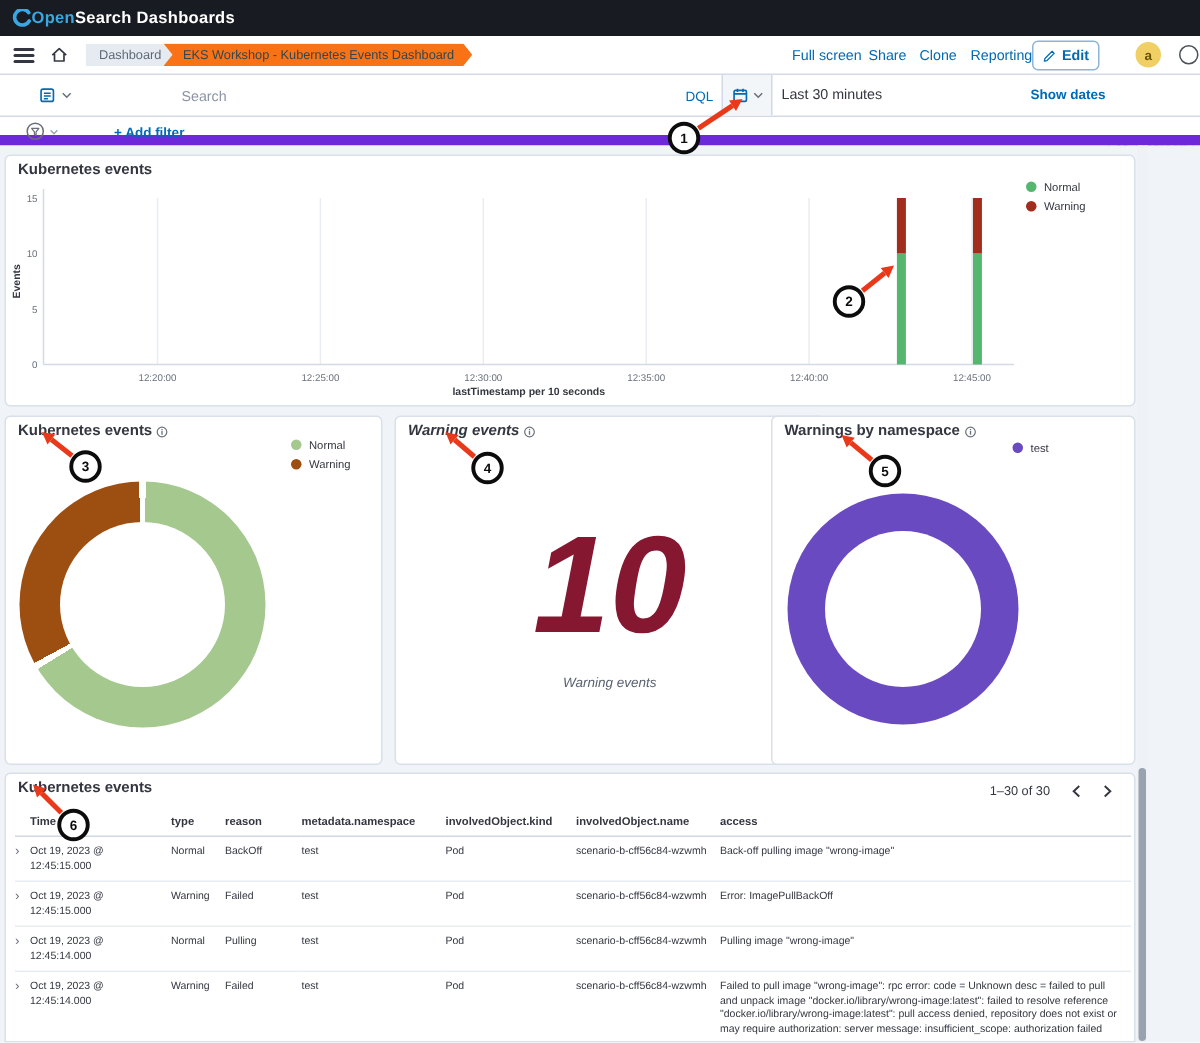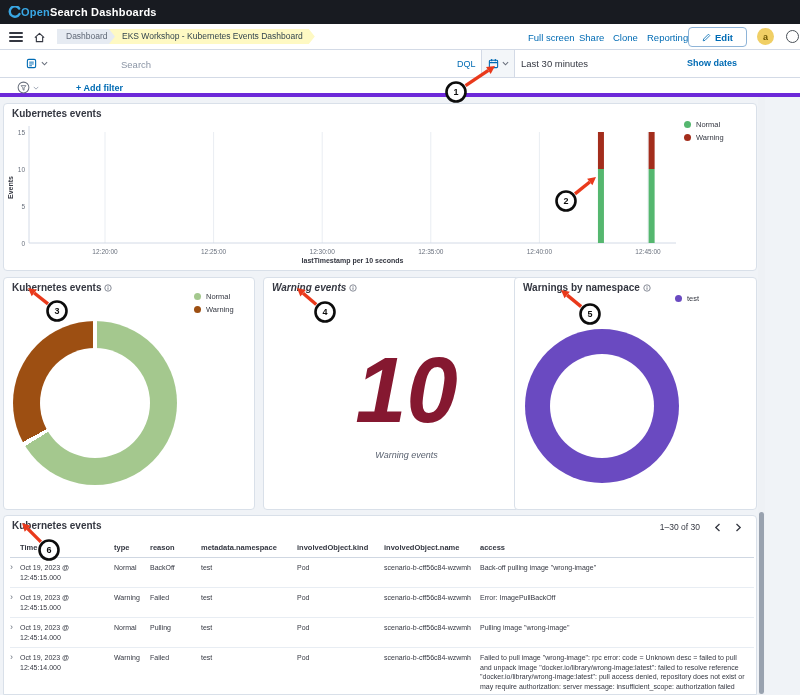--- a/index.html
+++ b/index.html
@@ -17,24 +17,24 @@
   
   .navbar { position:absolute; left:0; top:24px; width:800px; height:26px;
     background:#fff; border-bottom:1px solid #d3dae6; }
   .hamburger { position:absolute; left:9px; top:8px; width:14px; height:10px; cursor:pointer; }
   .hamburger span { display:block; height:2px; background:#343741; margin-bottom:2px; border-radius:1px; }
   .home-btn { position:absolute; left:33px; top:6px; }
   .crumb { position:absolute; top:5px; height:15px; line-height:15px; font-size:8.5px;
     padding:0 12px 0 9px; white-space:nowrap; }
   .crumb1 { left:57px; background:#e6ebf2; color:#5f6876;
     clip-path:polygon(0 0, calc(100% - 6px) 0, 100% 50%, calc(100% - 6px) 100%, 0 100%); }
-  .crumb2 { left:109px; background:#fef9c3; color:#33454e; padding-left:13px;
+  .crumb2 { left:109px; background:#f97316; color:#33454e; padding-left:13px;
     clip-path:polygon(0 0, calc(100% - 6px) 0, 100% 50%, calc(100% - 6px) 100%, 0 100%, 6px 50%); }
   .nav-link { position:absolute; top:8px; font-size:9.5px; color:#006BB4; cursor:pointer; white-space:nowrap; }
-  .edit-btn { position:absolute; left:688px; top:3px; width:59px; height:20px;
+  .edit-btn { position:absolute; left:688px; top:3px; width:45px; height:20px;
     border:1px solid #8eb4d8; border-radius:4px; background:#fff; color:#006BB4;
     font-size:9.5px; font-weight:bold; display:flex; align-items:center; justify-content:center; gap:4px; cursor:pointer; }
   .avatar { position:absolute; left:757px; top:4px; width:17px; height:17px; border-radius:50%;
     background:#f0cf65; color:#6b5500; font-size:9px; font-weight:bold;
     display:flex; align-items:center; justify-content:center; cursor:pointer; }
   .help-ring { position:absolute; left:786px; top:6px; width:13px; height:13px; border-radius:50%;
     border:1.6px solid #4a5158; cursor:pointer; }
 
   
   .querybar { position:absolute; left:0; top:50px; width:800px; height:28px;
@@ -48,21 +48,21 @@
     border-left:1px solid #d3dae6; border-right:1px solid #d3dae6;
     display:flex; align-items:center; justify-content:center; gap:3px; cursor:pointer; }
   .time-range { position:absolute; left:521px; top:8px; font-size:9.5px; color:#343741; cursor:pointer; }
   .show-dates { position:absolute; left:687px; top:8px; font-size:9px; font-weight:bold; color:#006BB4; cursor:pointer; }
   .refresh-btn { position:absolute; left:739px; top:3px; width:57px; height:21px;
     border:1px solid #79a8d4; border-radius:4px; background:#f8fbfe; color:#006BB4;
     font-size:9.5px; font-weight:bold; display:flex; align-items:center; justify-content:center; gap:4px; cursor:pointer;margin-top:36px; }
 
   
   .filterbar { position:absolute; left:0; top:78px; width:800px; height:19px;
-    background:#fff; border-bottom:4px solid #6d28d9; }
+    background:#fff; border-bottom:7px solid #6d28d9; }
   .filter-icon-wrap { position:absolute; left:17px; top:3px; display:flex; align-items:center; gap:3px; }
   .add-filter { position:absolute; left:76px; top:5px; font-size:9px; font-weight:bold; color:#006BB4; cursor:pointer; }
 
   
   .dash { position:absolute; left:0; top:97px; width:800px; height:598px; background:#f0f3f7; }
   .panel { position:absolute; background:#fff; border:1px solid #d9e0e9; border-radius:4px; overflow:hidden; }
   .p-title { position:absolute; left:8px; top:4px; font-size:10px; font-weight:bold; color:#343741; z-index:2;
     display:flex; align-items:center; gap:3px; white-space:nowrap; }
 
   #panel-timechart { left:3px; top:6px;  width:754px; height:168px; }

